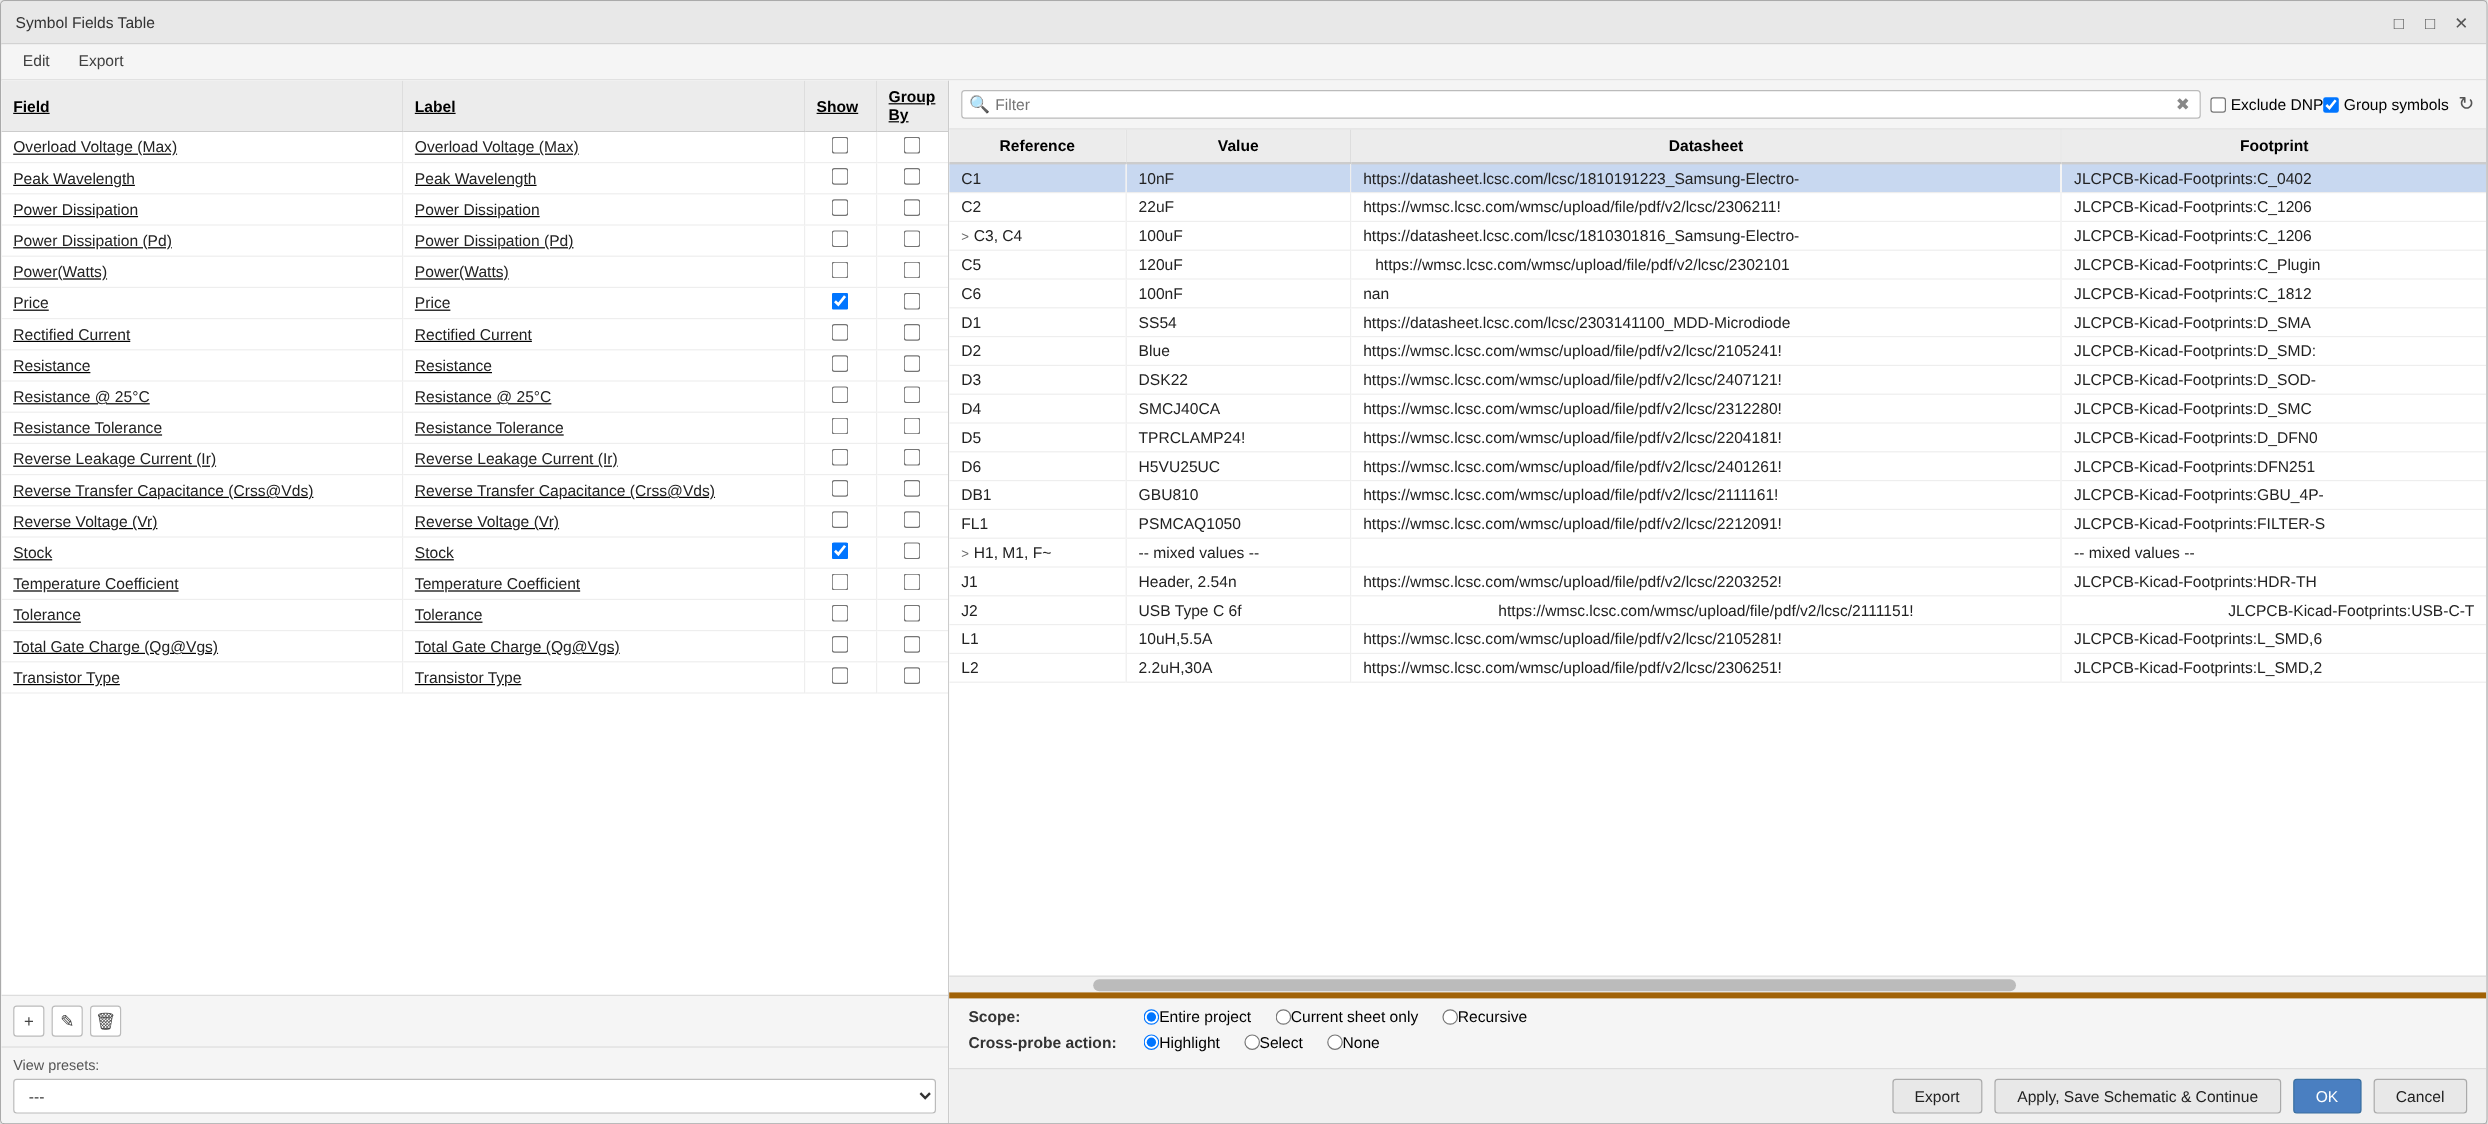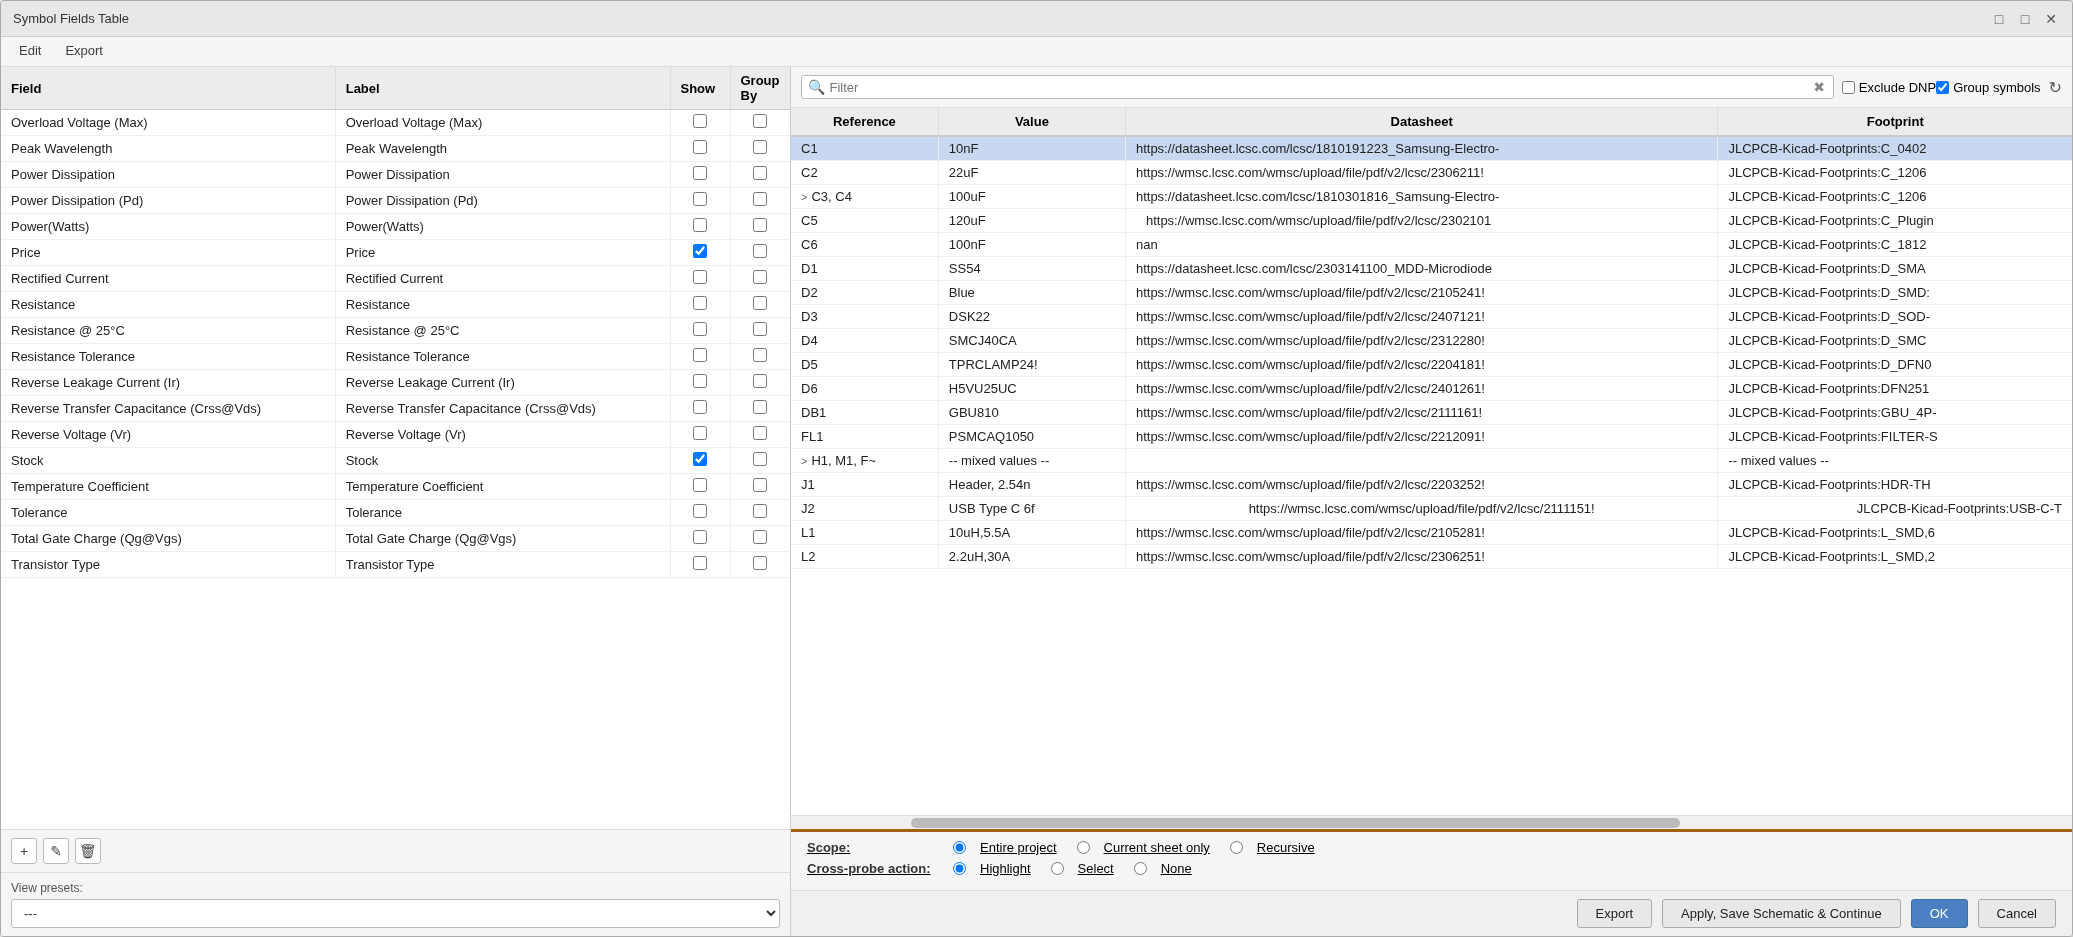--- a/index.html
+++ b/index.html
@@ -76,20 +76,21 @@
     .left-panel {
       width: 790px;
       display: flex;
       flex-direction: column;
       border-right: 1px solid #ccc;
       background: #fff;
     }
     .fields-table {
       flex: 1;
       overflow-y: auto;
+      text-decoration: underline;
     }
     .fields-table table {
       width: 100%;
       border-collapse: collapse;
     }
     .fields-table thead th {
       background: #ececec;
       border-bottom: 1px solid #ccc;
       border-right: 1px solid #ddd;
       padding: 6px 10px;
@@ -264,23 +265,22 @@
     }
     .horiz-scrollbar-inner {
       height: 10px;
       width: 60%;
       background: #bbb;
       border-radius: 5px;
       margin: 2px auto 0 120px;
     }
     .bottom-controls {
       padding: 8px 16px;
-      border-top: 3px solid #a16207;
+      border-top: 5px solid #a16207;
       background: #f5f5f5;
-      text-decoration: underline;
     }
     .scope-row, .crossprobe-row {
       display: flex;
       align-items: center;
       gap: 16px;
       margin-bottom: 6px;
     }
     .scope-label, .crossprobe-label {
       font-size: 13px;
       font-weight: 600;
@@ -288,21 +288,21 @@
       min-width: 130px;
     }
     .radio-group {
       display: flex;
       align-items: center;
       gap: 20px;
     }
     .radio-wrap {
       display: flex;
       align-items: center;
-      gap: 14px;
+      gap: 0;
       font-size: 13px;
       cursor: pointer;
     }
     .radio-wrap input[type="radio"] { cursor: pointer; }
     .action-bar {
       display: flex;
       justify-content: flex-end;
       gap: 10px;
       padding: 8px 16px;
       border-top: 1px solid #ddd;

